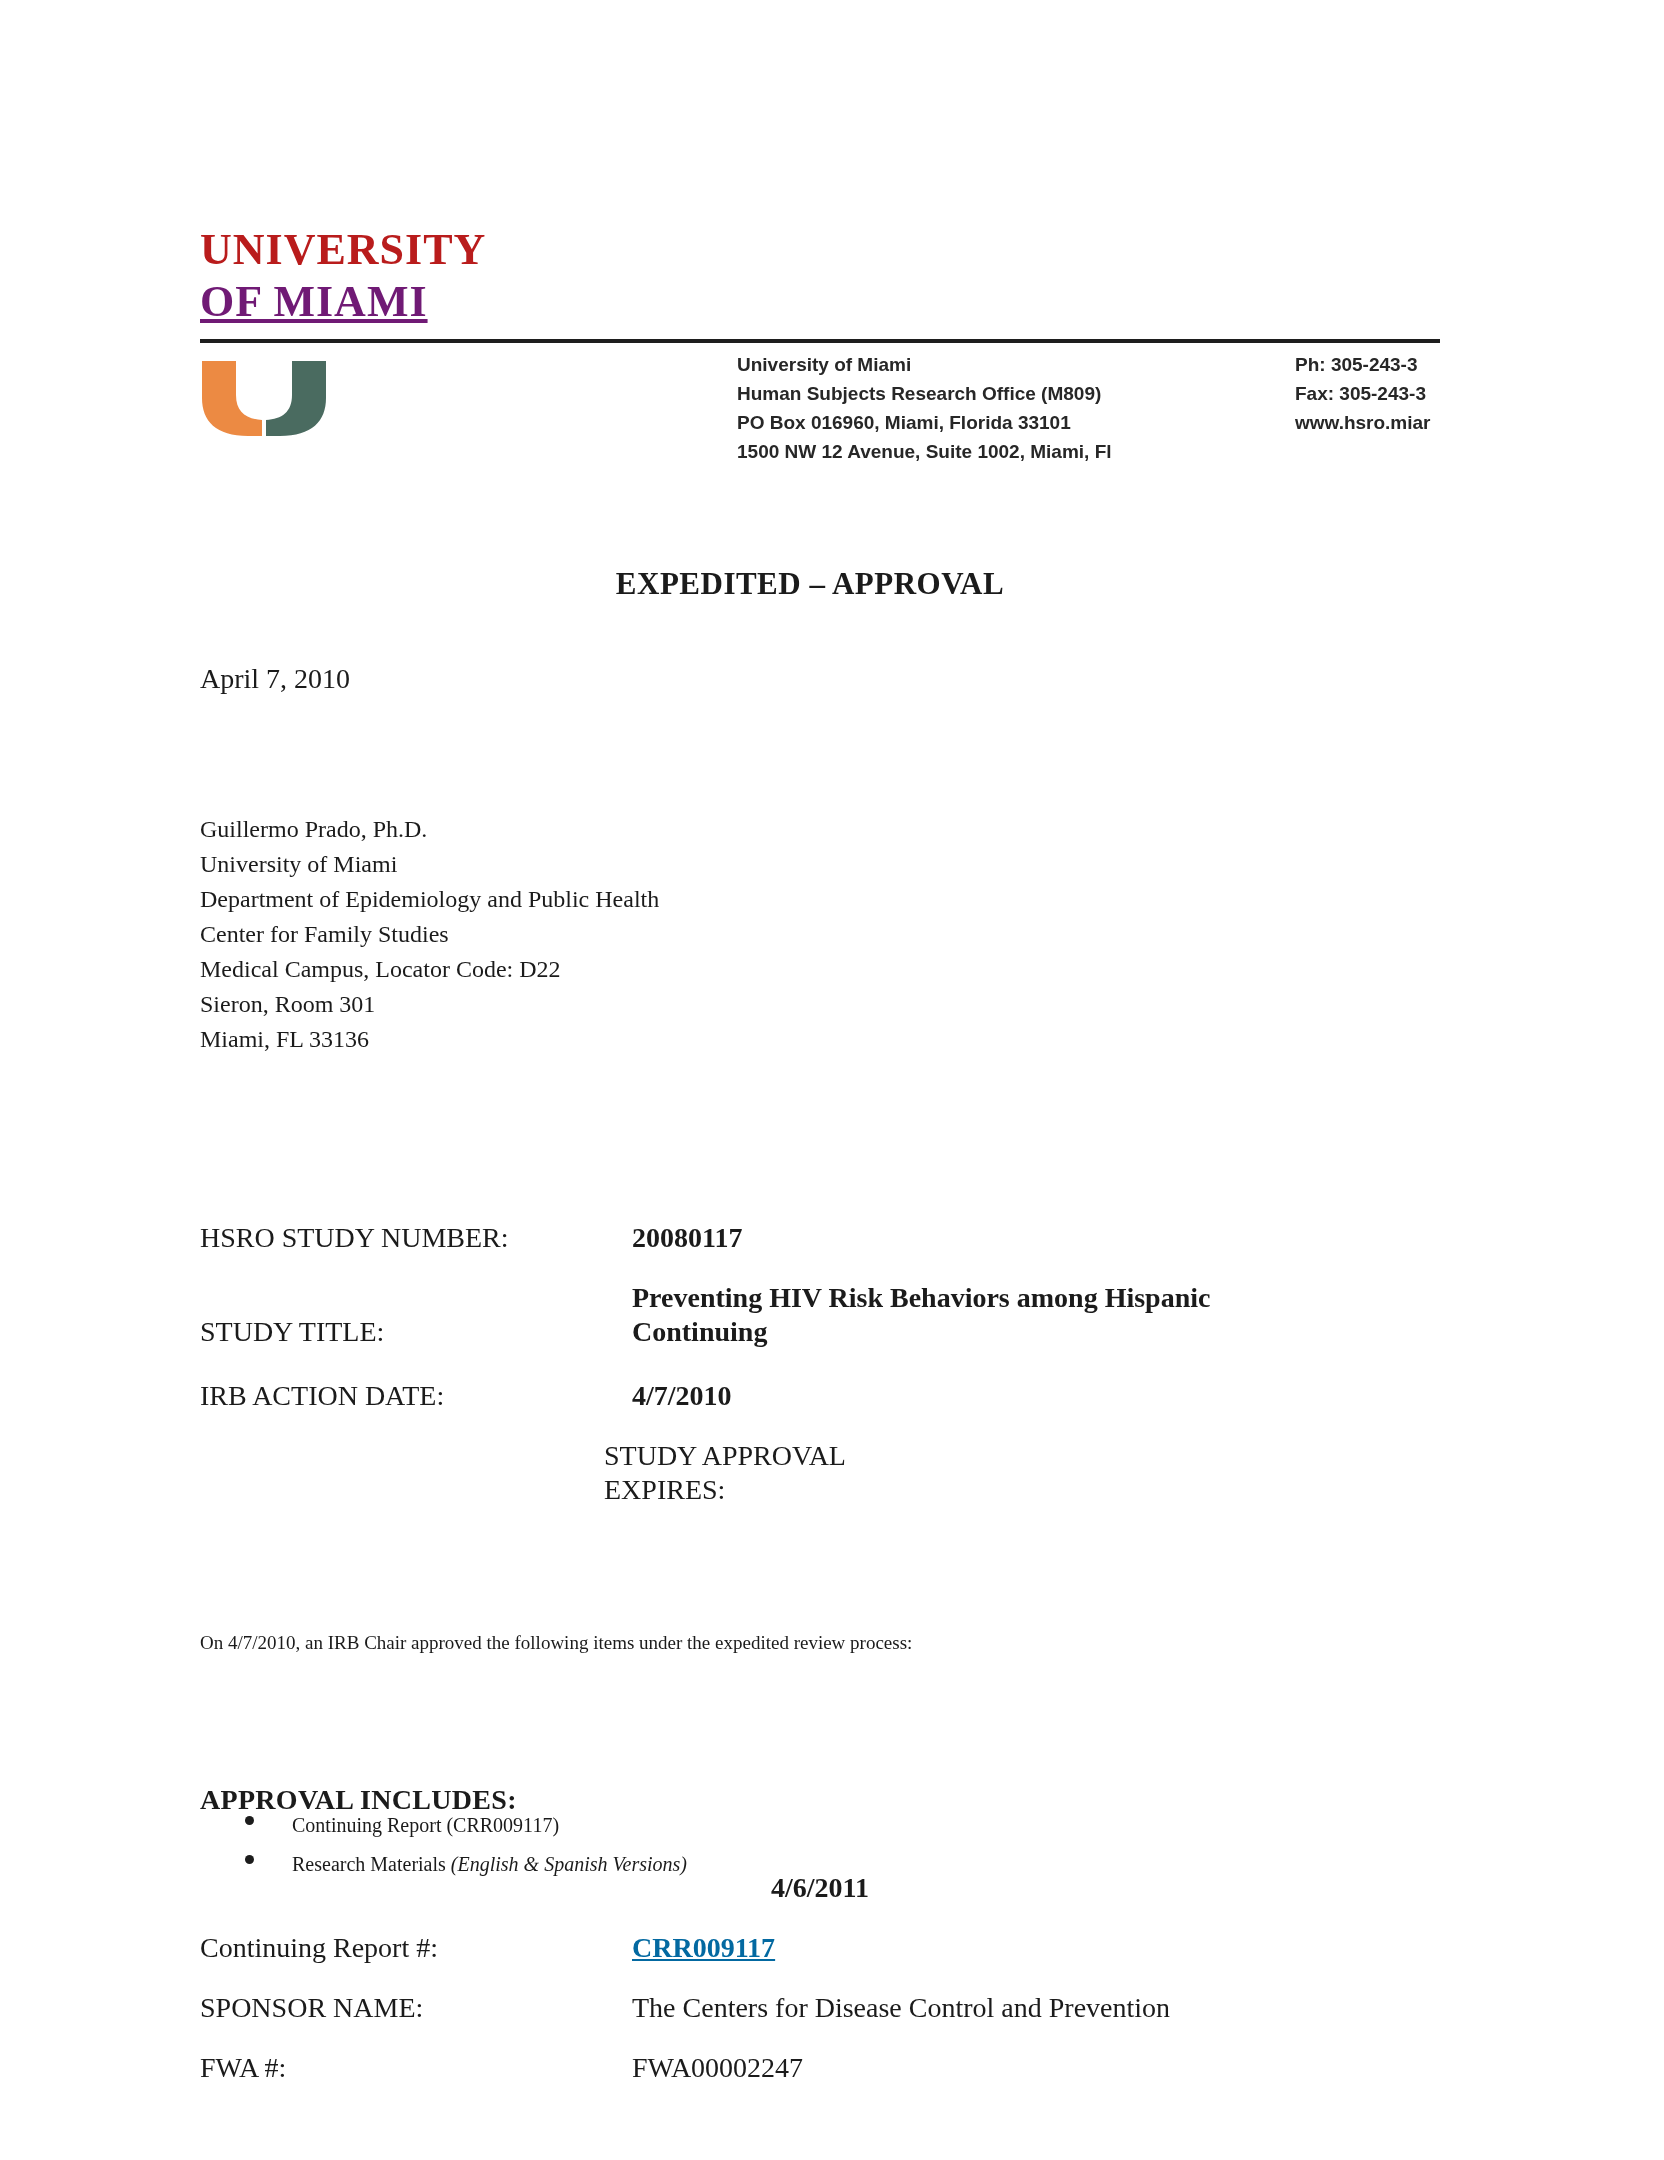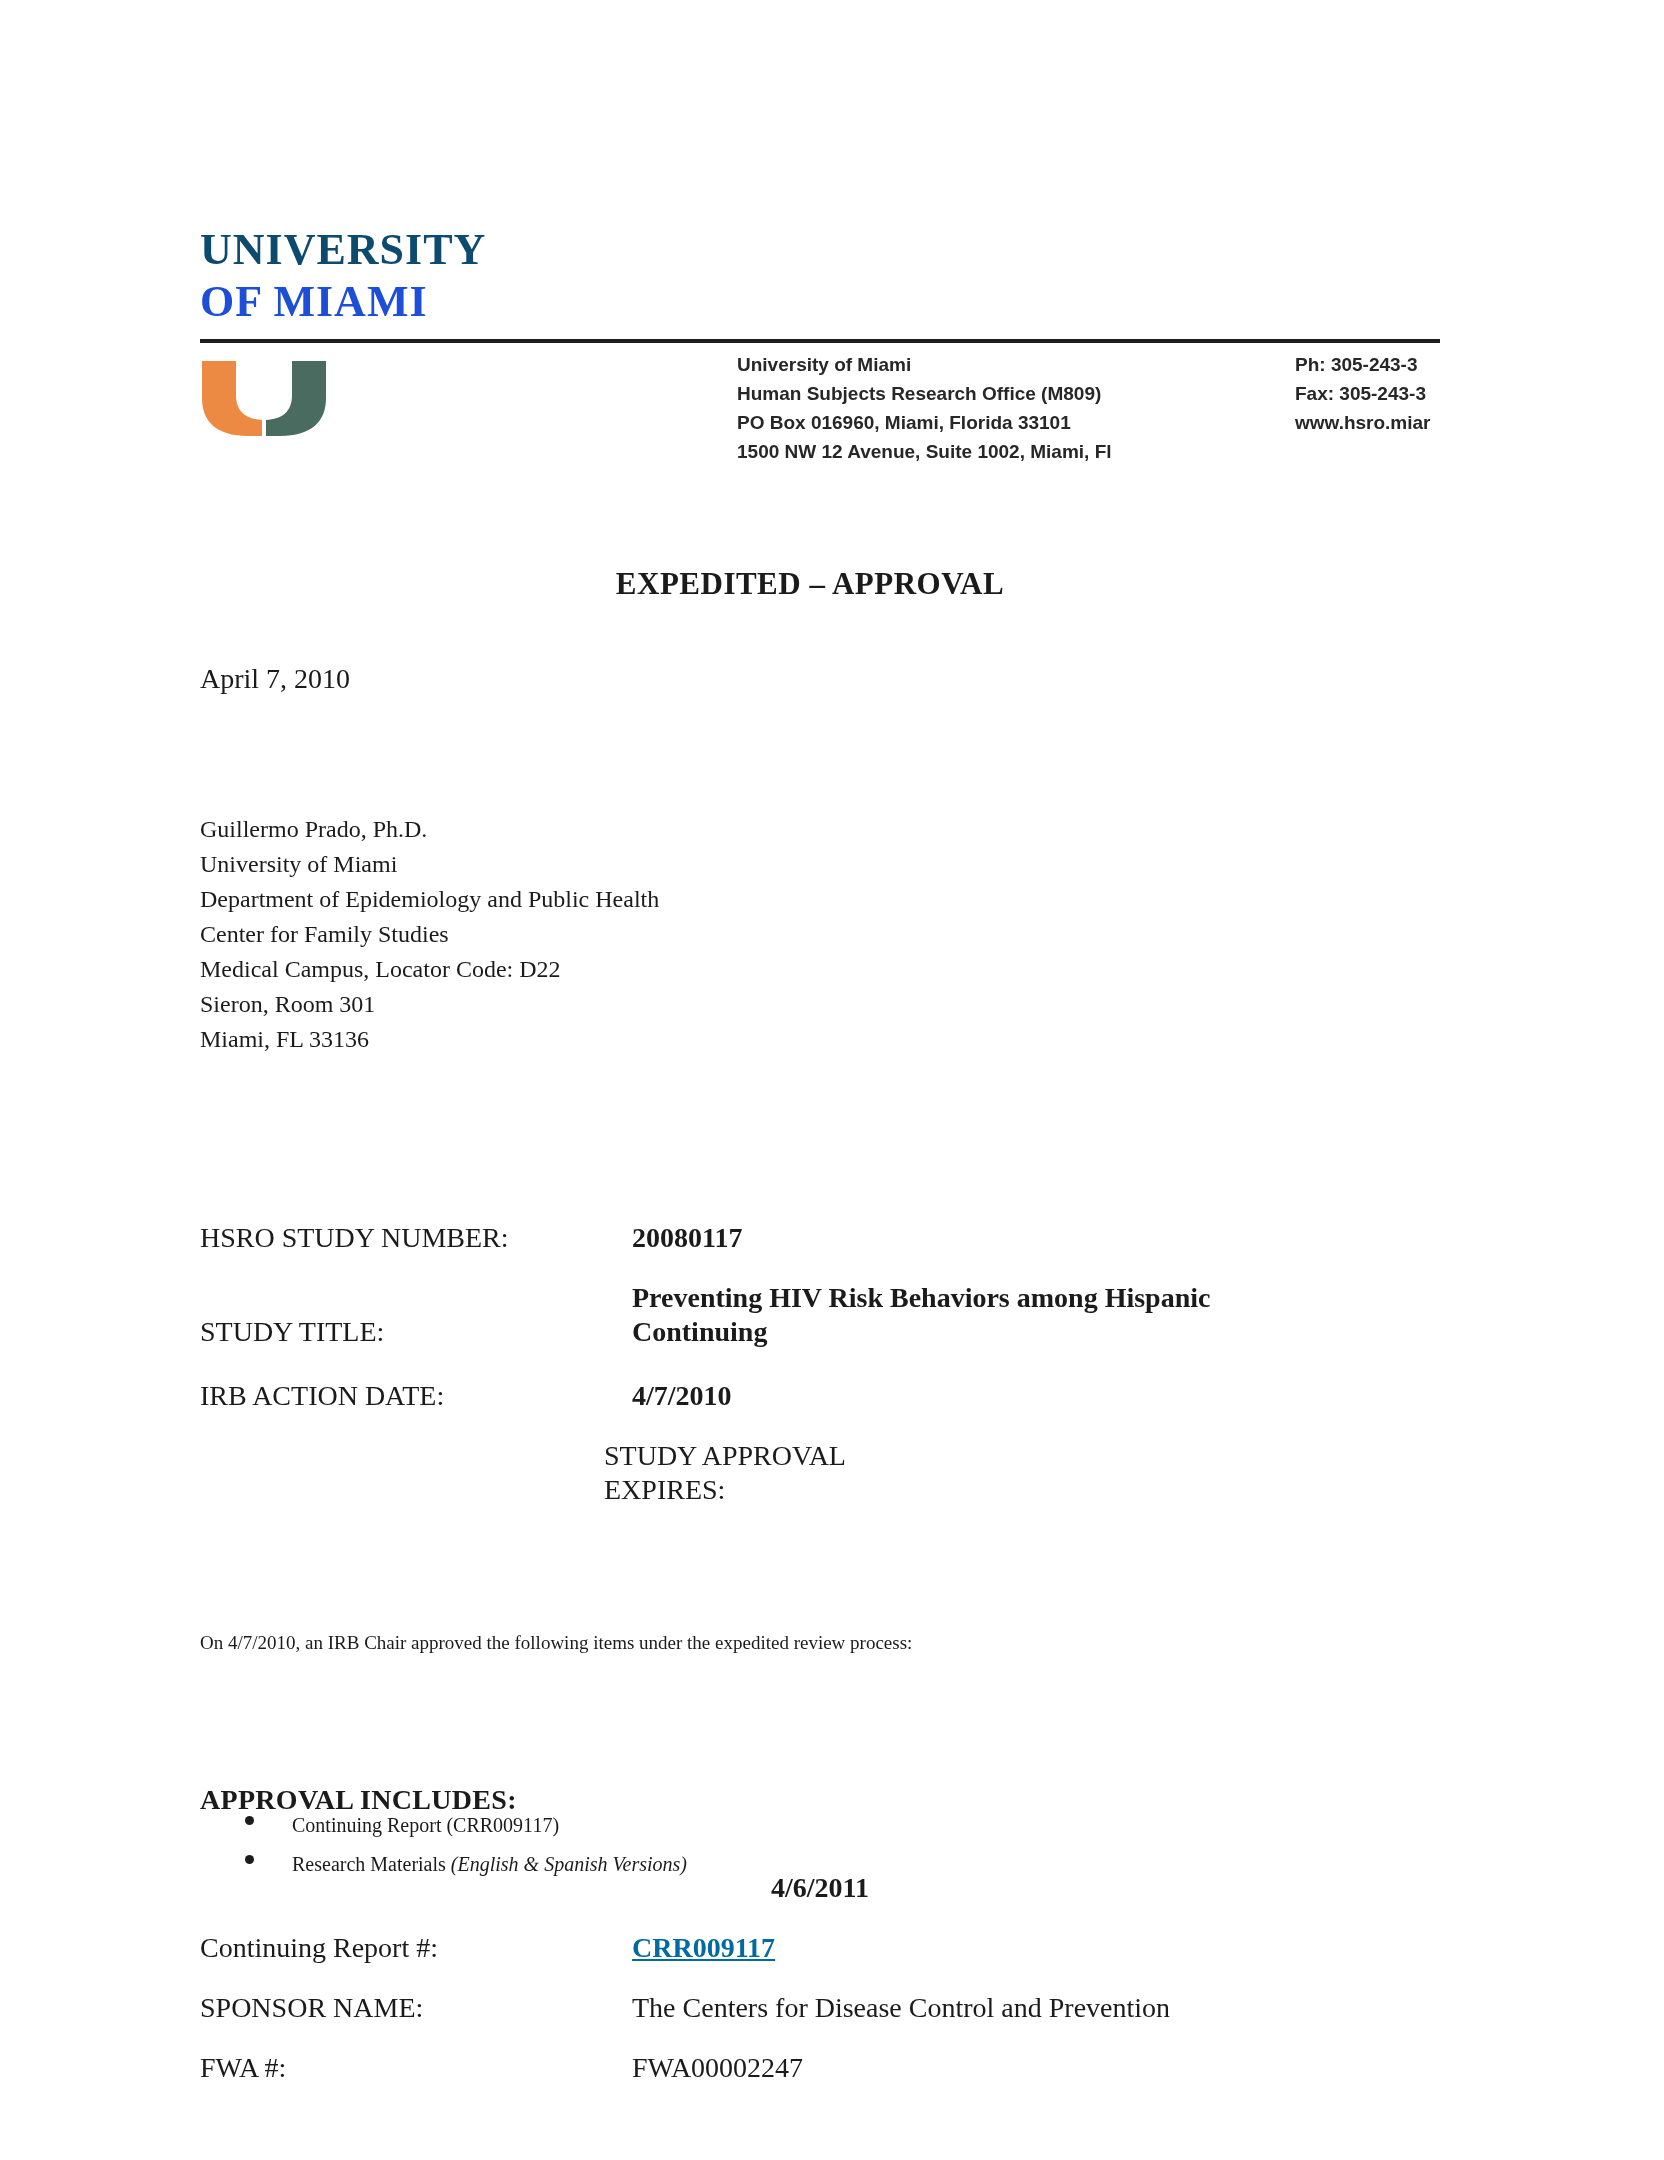--- a/index.html
+++ b/index.html
@@ -12,22 +12,22 @@
     font-family:"Liberation Serif", serif;
     color:#1b1b1b;
   }
   
   .wordmark{
     position:absolute;left:200px;top:224px;
     font-family:"Liberation Serif", serif;
     font-weight:bold;line-height:52px;font-size:44px;
     letter-spacing:1px;
   }
-  .wordmark .l1{color:#0c4a6e;display:block;}
-  .wordmark .l2{color:#1d4ed8;display:block;}
+  .wordmark .l1{color:#b91c1c;display:block;}
+  .wordmark .l2{color:#701a75;display:block;text-decoration:underline;}
   .hrule{
     position:absolute;left:200px;top:339px;
     width:1240px;height:4px;background:#1e1e1e;
   }
   .ulogo{position:absolute;left:200px;top:360px;width:128px;height:77px;}
   .lh-sans{
     font-family:"Liberation Sans", sans-serif;
     font-size:19px;font-weight:bold;line-height:29px;color:#272727;
     white-space:nowrap;
   }

